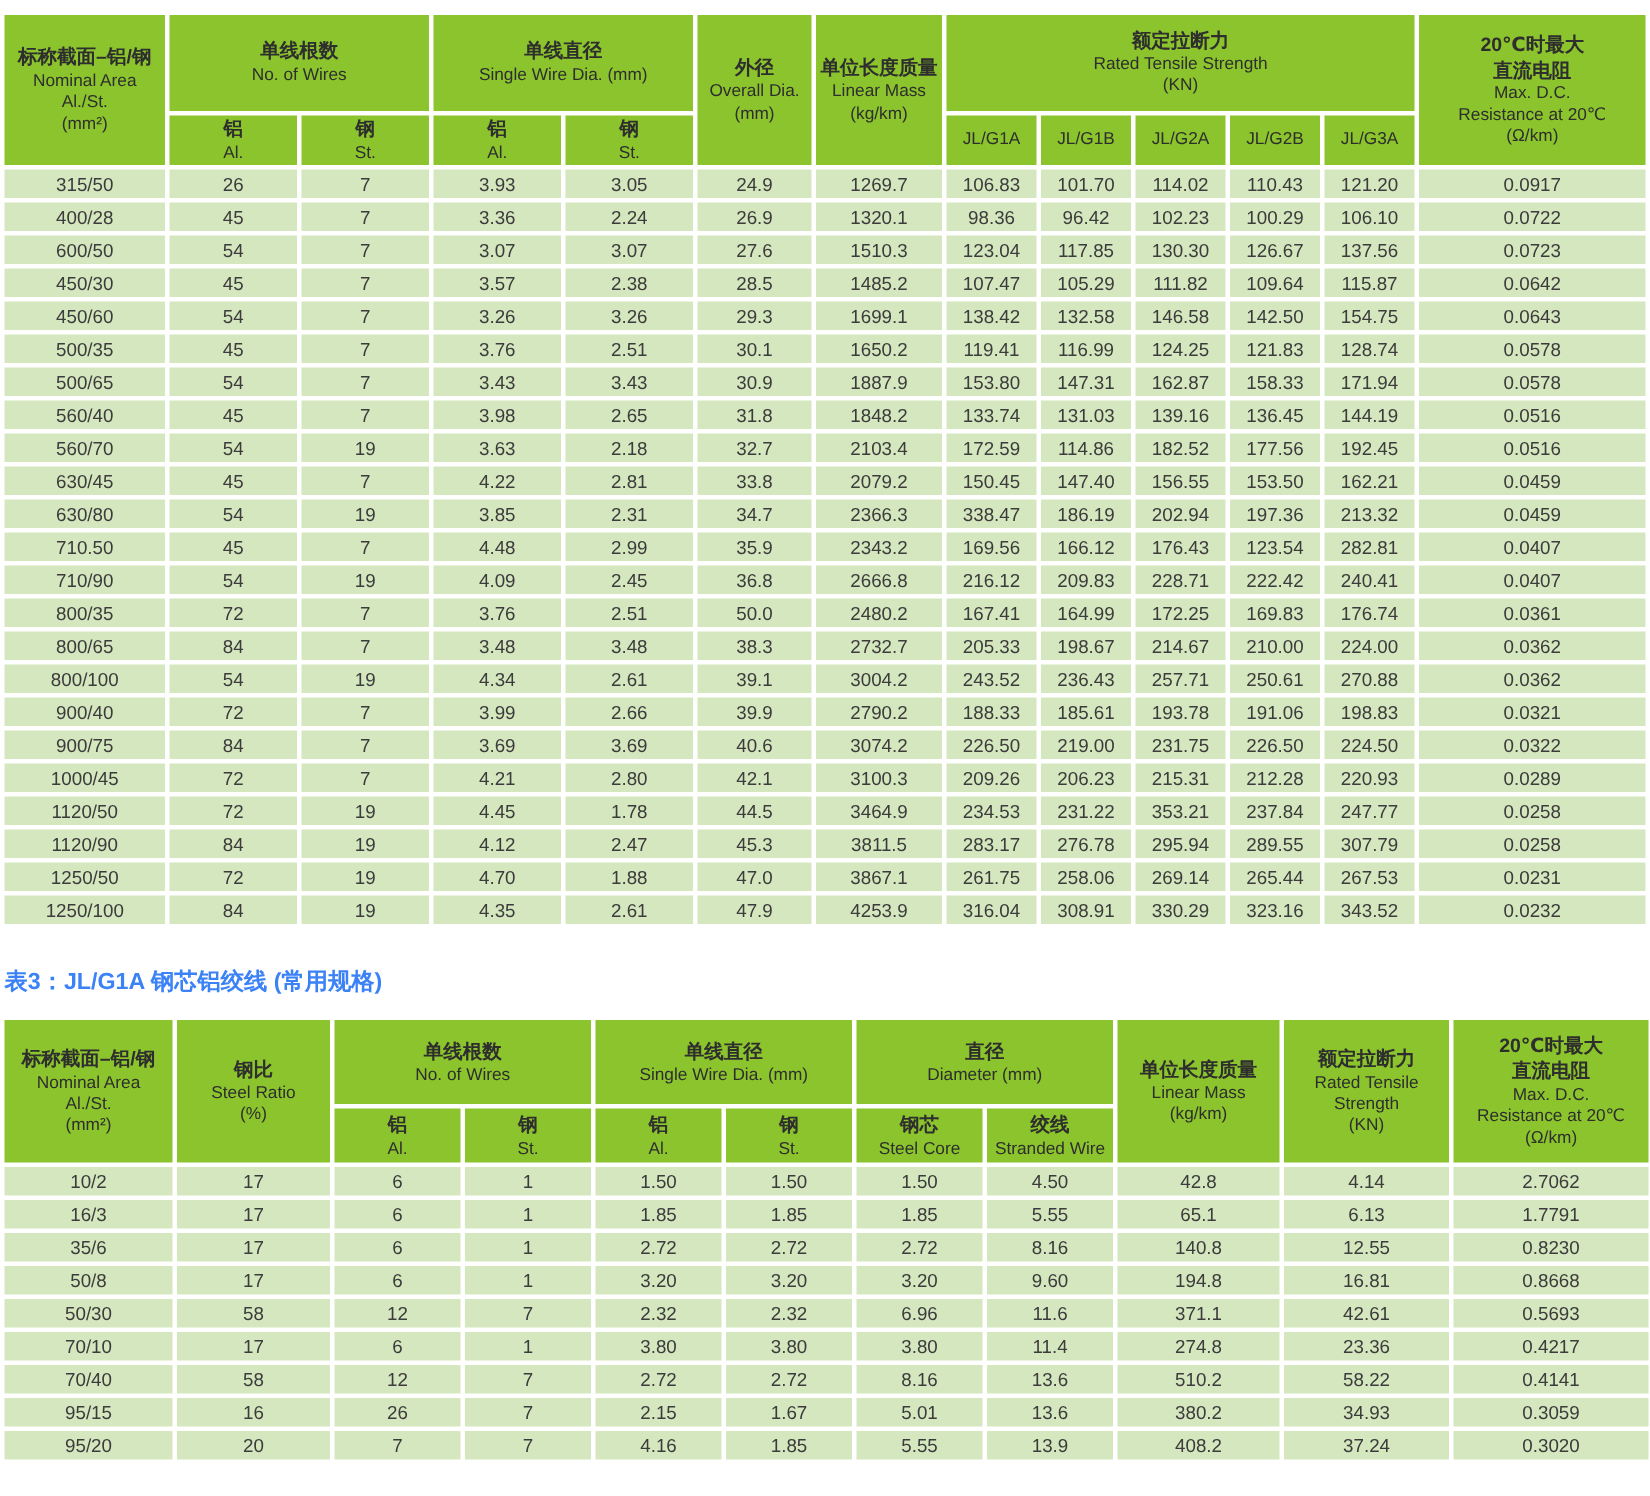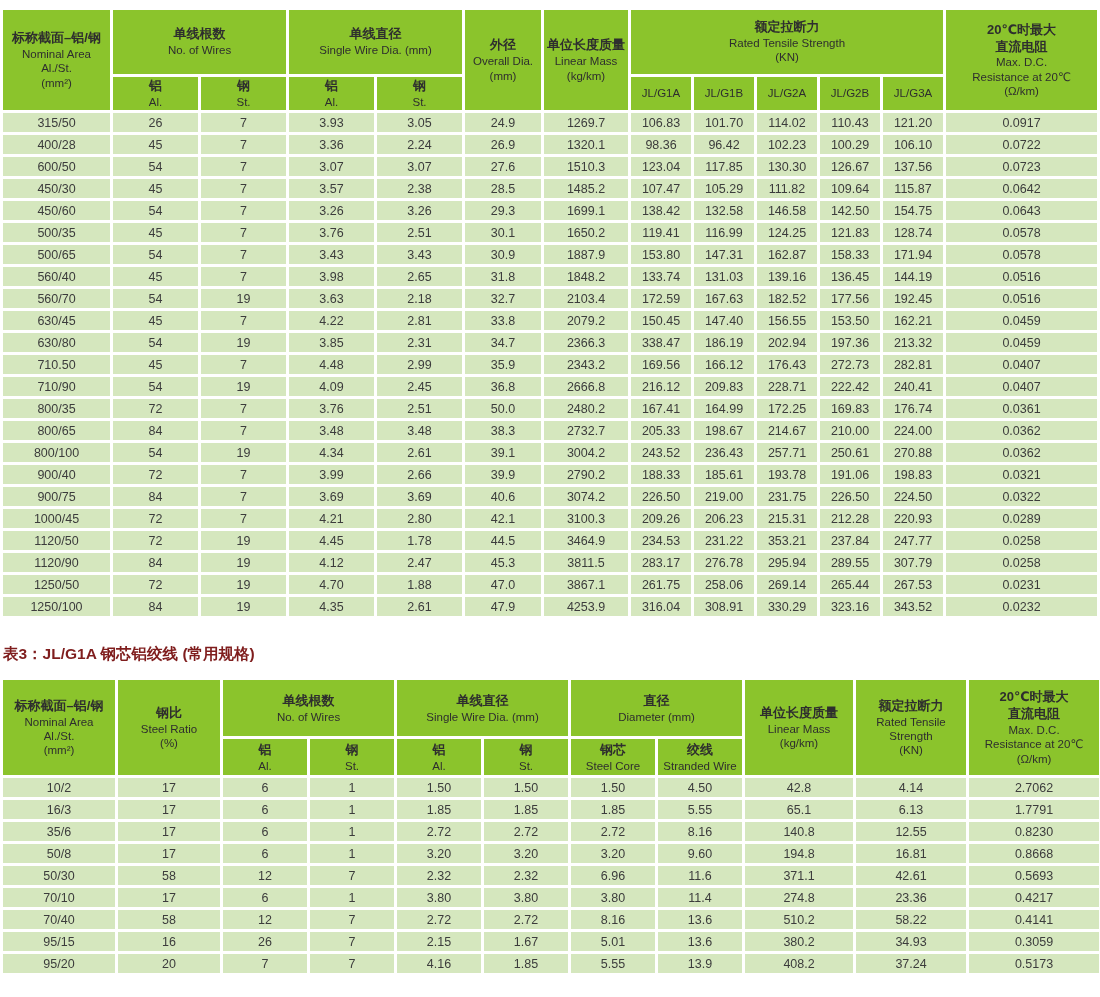--- a/index.html
+++ b/index.html
@@ -36,21 +36,21 @@
   }
   .cn { font-weight: bold; font-size: 13px; line-height: 1.3; }
   .en { font-weight: normal; font-size: 11.5px; line-height: 1.25; }
   .h-group  { height: 62px; }
   .h-sub    { height: 30px; }
   .h-group2 { height: 54px; }
   .h-sub2   { height: 34px; }
   .caption {
     font-size: 15.5px;
     font-weight: bold;
-    color: #7f1d1d;
+    color: #3b82f6;
     padding: 25px 0 12px 3px;
   }
 </style>
 </head>
 <body>
 
 <div class="page">
 
   <div style="padding-top:7px;">
     <table class="spec">
@@ -255,21 +255,21 @@
           </tr>
           <tr>
             <td>560/70</td>
             <td>54</td>
             <td>19</td>
             <td>3.63</td>
             <td>2.18</td>
             <td>32.7</td>
             <td>2103.4</td>
             <td>172.59</td>
-            <td>167.63</td>
+            <td>114.86</td>
             <td>182.52</td>
             <td>177.56</td>
             <td>192.45</td>
             <td>0.0516</td>
           </tr>
           <tr>
             <td>630/45</td>
             <td>45</td>
             <td>7</td>
             <td>4.22</td>
@@ -302,21 +302,21 @@
             <td>710.50</td>
             <td>45</td>
             <td>7</td>
             <td>4.48</td>
             <td>2.99</td>
             <td>35.9</td>
             <td>2343.2</td>
             <td>169.56</td>
             <td>166.12</td>
             <td>176.43</td>
-            <td>272.73</td>
+            <td>123.54</td>
             <td>282.81</td>
             <td>0.0407</td>
           </tr>
           <tr>
             <td>710/90</td>
             <td>54</td>
             <td>19</td>
             <td>4.09</td>
             <td>2.45</td>
             <td>36.8</td>
@@ -679,19 +679,19 @@
             <td>95/20</td>
             <td>20</td>
             <td>7</td>
             <td>7</td>
             <td>4.16</td>
             <td>1.85</td>
             <td>5.55</td>
             <td>13.9</td>
             <td>408.2</td>
             <td>37.24</td>
-            <td>0.5173</td>
+            <td>0.3020</td>
           </tr>
         </tbody>
     </table>
   </div>
 
 </div>
 
 </body></html>

